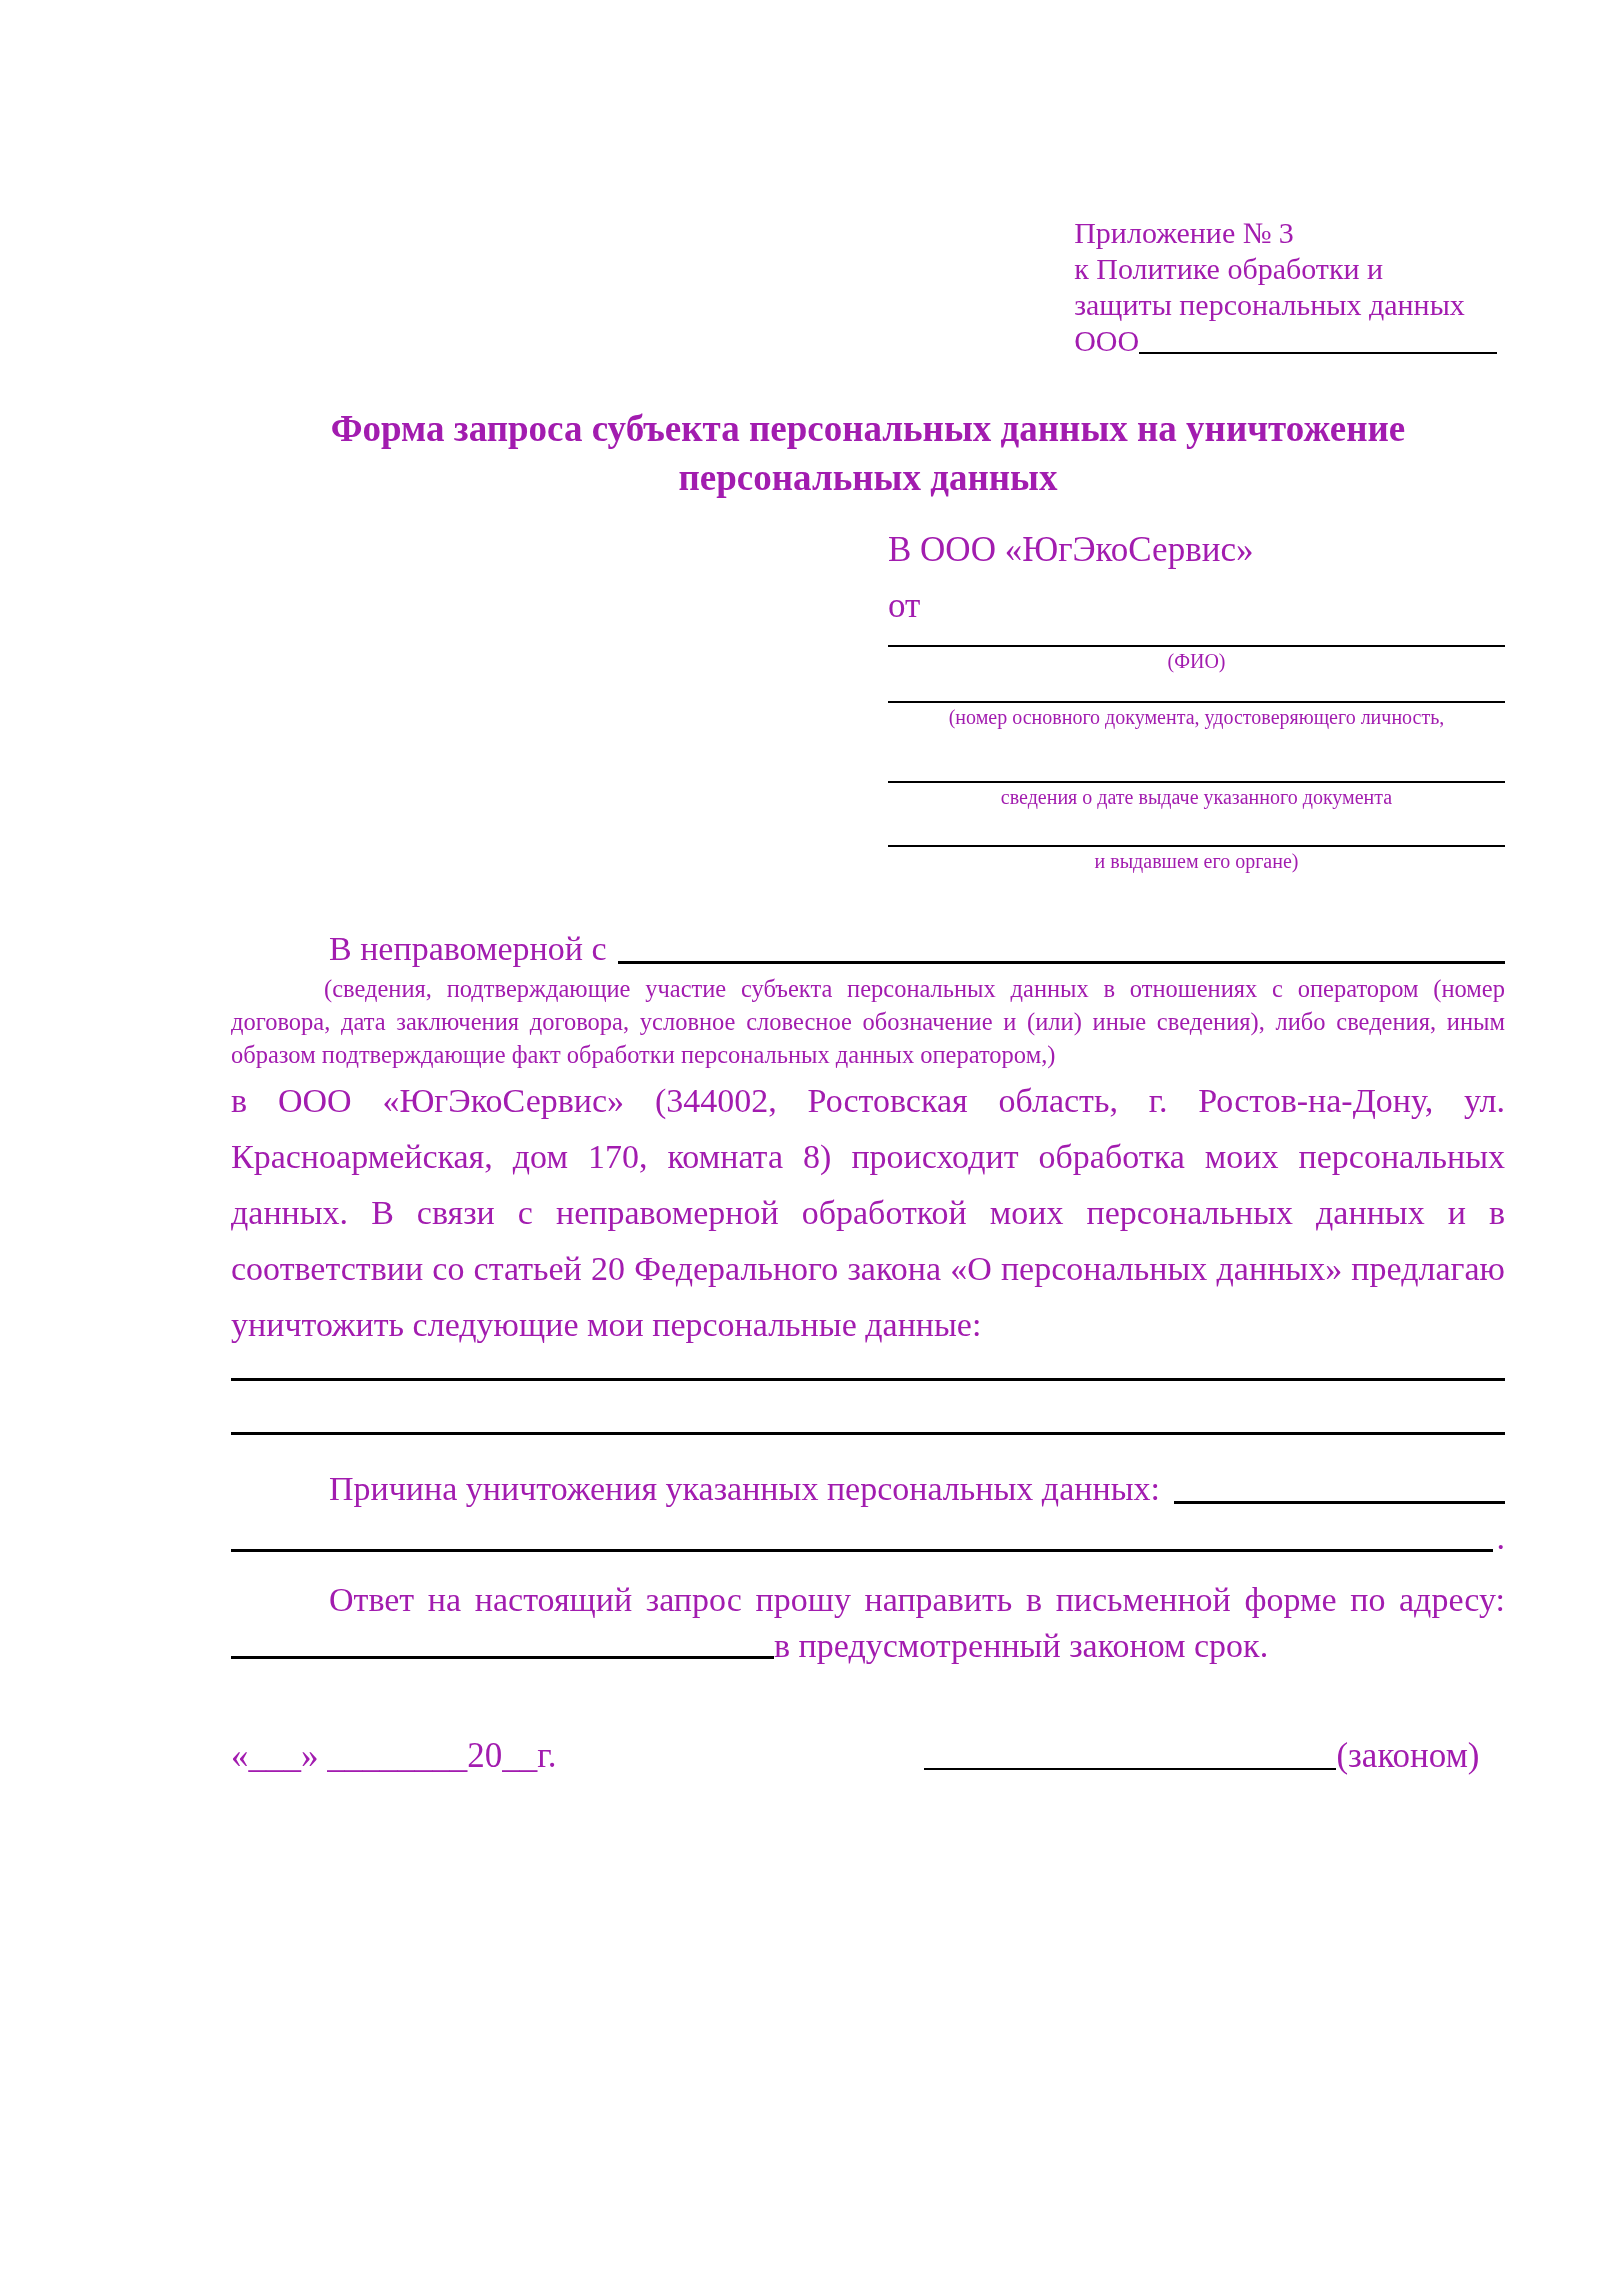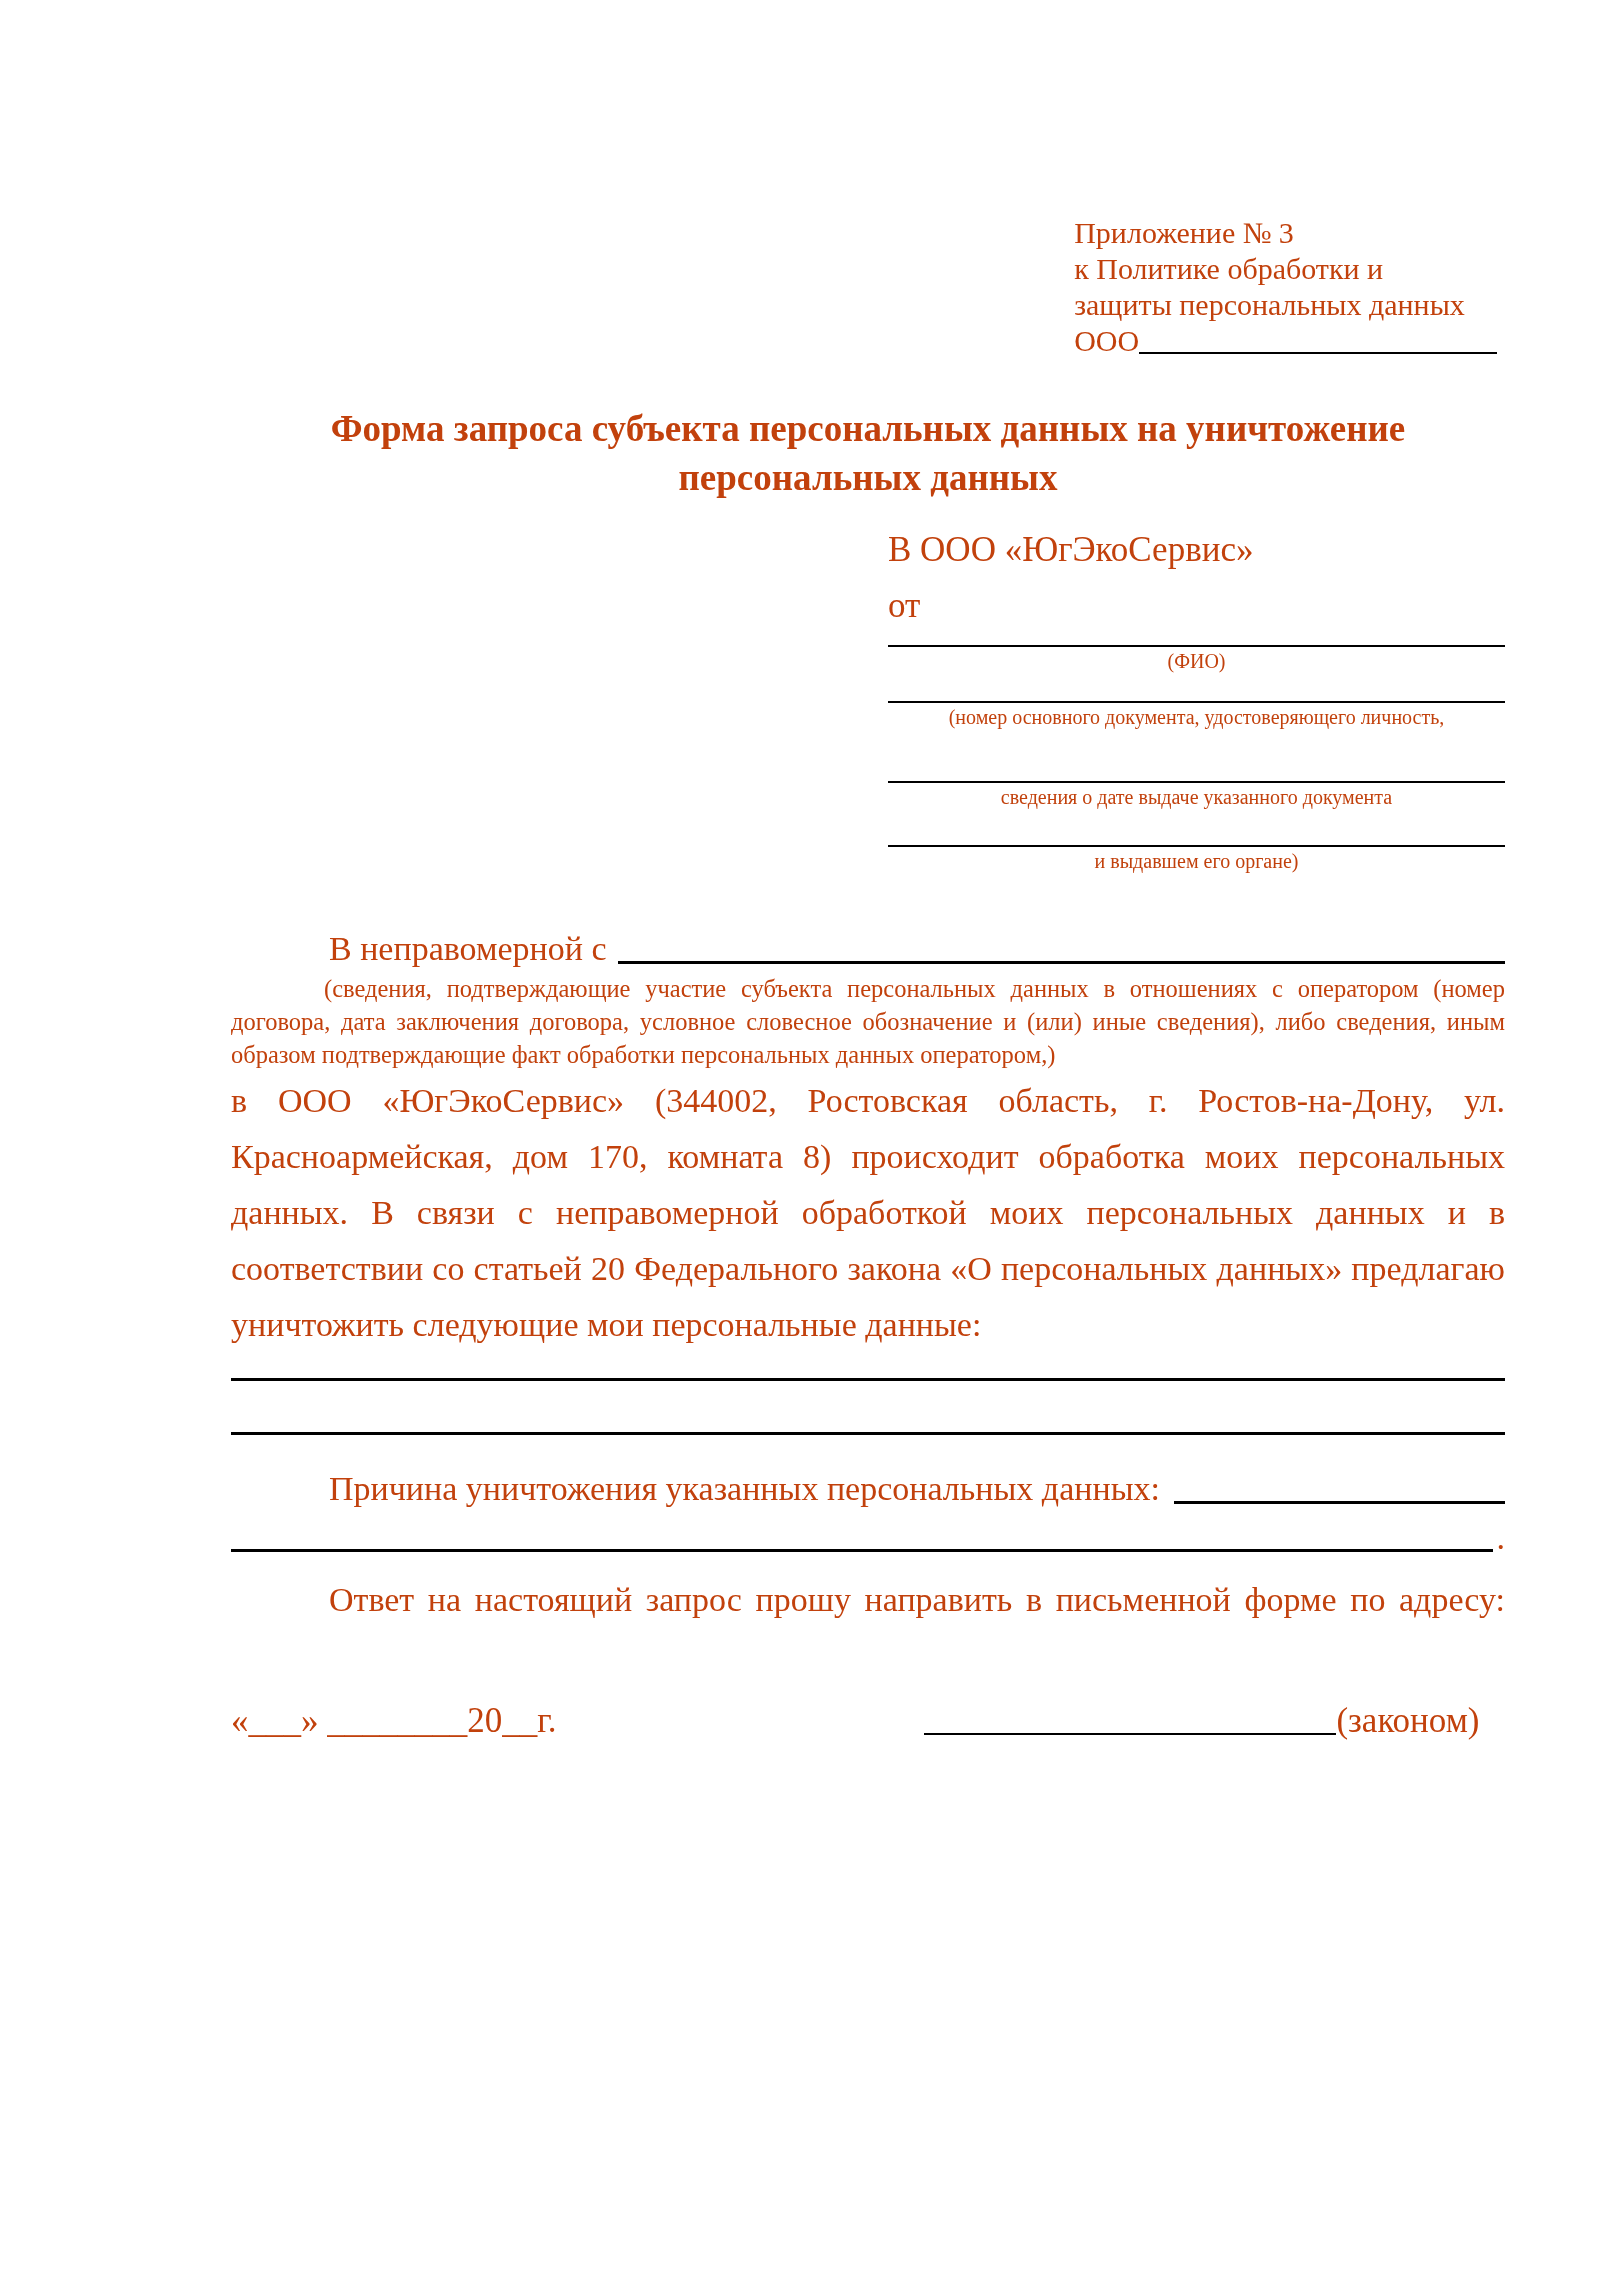--- a/index.html
+++ b/index.html
@@ -6,21 +6,21 @@
     margin: 0;
     padding: 0;
     background: #ffffff;
   }
   .page {
     position: relative;
     width: 1621px;
     height: 2293px;
     margin: 0 auto;
     background: #ffffff;
-    color: #c2410c;
+    color: #a21caf;
     font-family: "Liberation Serif", "DejaVu Serif", serif;
     box-sizing: border-box;
     padding: 215px 116px 0 231px;
     overflow: hidden;
   }
 
   
   .hdr {
     width: 423px;
     margin-left: auto;
@@ -193,20 +193,24 @@
     <span class="blank"></span>
   </div>
 
   <div class="dot-row">
     <span class="blank"></span>
     <span class="dot">.</span>
   </div>
 
   <p class="para reply">Ответ на настоящий запрос прошу направить в письменной форме по адресу:</p>
 
+  <div class="tail-row">
+    <span class="blank"></span>
+    <span>в предусмотренный законом срок.</span>
+  </div>
 
   <div class="footer-row">
     <span>«___» ________20__г.</span>
     <span class="sig">
       <span class="blank"></span>
       <span>(законом)</span>
     </span>
   </div>
 
 </div>

